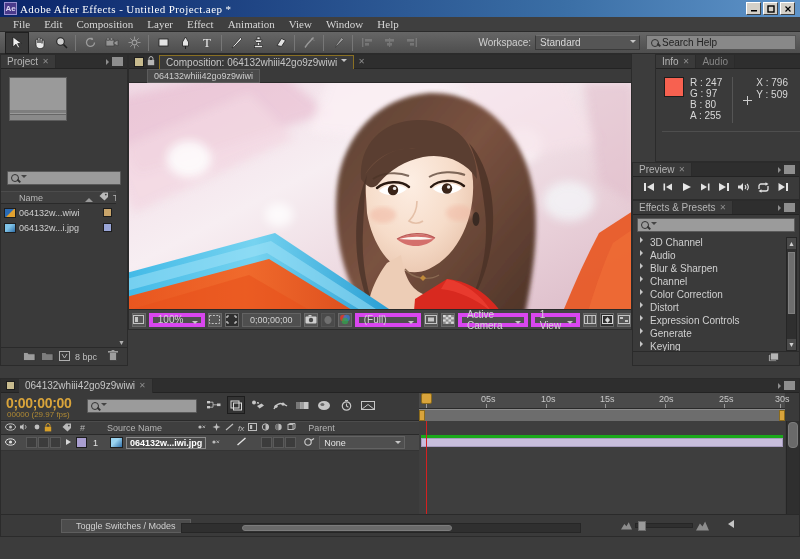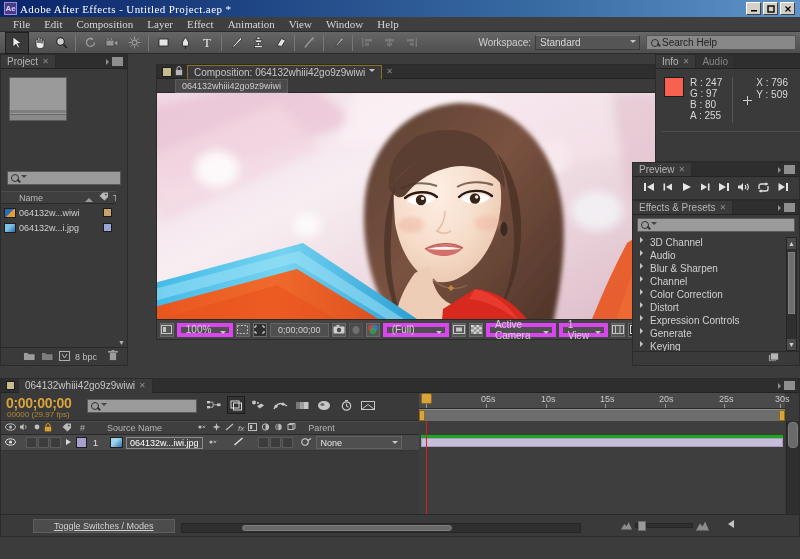--- a/index.html
+++ b/index.html
@@ -127,21 +127,21 @@
     font-size:9px; color:#cfcfcf; padding-left:3px;
   }
   .proj-ico { width:12px;height:10px;border:1px solid #1d1d1d; }
   .proj-bottom {
     position:absolute; left:0; right:0; bottom:0; height:18px;
     background:#3a3a3a; border-top:1px solid #2a2a2a;
     display:flex; align-items:center; gap:5px; padding-left:22px; font-size:9px; color:#c0c0c0;
   }
 
   
-  #comp { left:128px; top:64px; width:504px; height:276px;margin-left:28px; }
+  #comp { left:128px; top:54px; width:504px; height:276px; }
   .comp-tabbar {
     height:14px; background:#2e2e2e; display:flex; align-items:center;
     border-bottom:1px solid #232323;
   }
   .comp-tab {
     display:flex; align-items:center; gap:4px; padding:0 6px; height:14px;
     background:#3a3a3a; font-size:10px; color:#c6c6c6;
     border:1px solid #8a7023; border-bottom:none; white-space:nowrap;
   }
   .comp-sub {
@@ -215,30 +215,30 @@
   .wb-cap{position:absolute;top:0;bottom:0;width:6px;background:#d9a43b;border:1px solid #8a6a1c;}
   .lay-head {
     position:absolute;left:0;top:42px;width:418px;height:14px;background:#3f3f3f;
     border-top:1px solid #4c4c4c;border-bottom:1px solid #2a2a2a;
     display:flex;align-items:center;font-size:9px;color:#b4b4b4;
   }
   .lay-row {
     position:absolute;left:0;top:56px;width:418px;height:16px;background:#4a4a4a;
     border-bottom:1px solid #343434;display:flex;align-items:center;font-size:9px;color:#e4e4e4;
   }
-  .lay-name { background:#4a4a4a;border:1px solid #8c8c8c;padding:0 3px;font-size:9px;color:#fff; }
+  .lay-name { background:#4a4a4a;border:1px solid #8c8c8c;padding:0 3px;font-size:9px;color:#fff;font-weight:bold; }
   .lay-parent { width:86px;height:13px;background:#4f4f4f;border:1px solid #636363;display:flex;align-items:center;padding-left:4px;font-size:9px;position:relative; }
   .lay-parent .arr{position:absolute;right:3px;top:4px;}
   .tl-track-area { position:absolute;left:418px;top:42px;right:14px;bottom:22px;background:#3e3e3e; }
   .bar-green { position:absolute;left:2px;right:2px;top:14px;height:3px;background:#1aa81a; }
   .bar-layer { position:absolute;left:2px;right:2px;top:17px;height:9px;background:#c8bedc;border:1px solid #a79cc0; }
   .playhead { position:absolute;top:0;bottom:0;width:1px;background:#d42020; }
   .ph-head { position:absolute;top:0;width:11px;height:11px;background:#d9a43b;border:1px solid #8a6a1c;border-radius:2px; }
   .tl-bottom { position:absolute;left:0;right:0;bottom:0;height:22px;background:#3a3a3a;border-top:1px solid #2a2a2a;display:flex;align-items:center; }
-  .tsm { margin-left:32px;background:#4c4c4c;border:1px solid #5e5e5e;font-size:9px;color:#d0d0d0;padding:1px 20px;text-decoration:underline; }
+  .tsm { margin-left:60px;background:#4c4c4c;border:1px solid #5e5e5e;font-size:9px;color:#d0d0d0;padding:1px 14px; }
   .zoomslider { position:absolute;right:90px;bottom:5px;width:88px;height:11px;display:flex;align-items:center;gap:3px; }
   .zs-track{flex:1;height:5px;background:#2f2f2f;border:1px solid #262626;position:relative;}
   .zs-knob{position:absolute;left:2px;top:-3px;width:8px;height:10px;background:#9a9a9a;border:1px solid #6c6c6c;}
   .mtn{width:11px;height:8px;background:#8c8c8c;clip-path:polygon(0% 100%,30% 30%,50% 60%,70% 10%,100% 100%);}
   .hscroll { position:absolute;left:180px;bottom:3px;width:400px;height:10px;background:#2f2f2f;border:1px solid #262626; }
   .hscroll .hthumb{position:absolute;left:60px;width:210px;top:1px;bottom:1px;background:#6a6a6a;border:1px solid #7c7c7c;border-radius:4px;}
   .vsb { position:absolute;right:0;top:42px;bottom:22px;width:13px;background:#2f2f2f;border-left:1px solid #262626; }
   .vsb-thumb{position:absolute;left:1px;right:1px;top:1px;height:26px;background:#6a6a6a;border:1px solid #7c7c7c;border-radius:4px;}
 
   .arr-dn { width:0;height:0;border:3px solid transparent;border-top-color:#c6c6c6;display:inline-block; }

